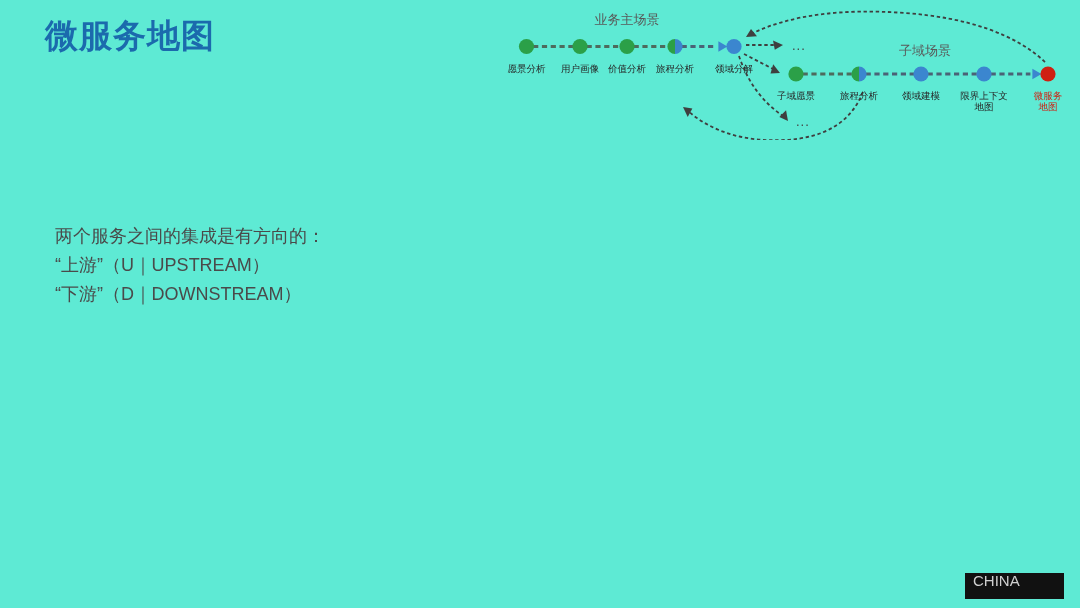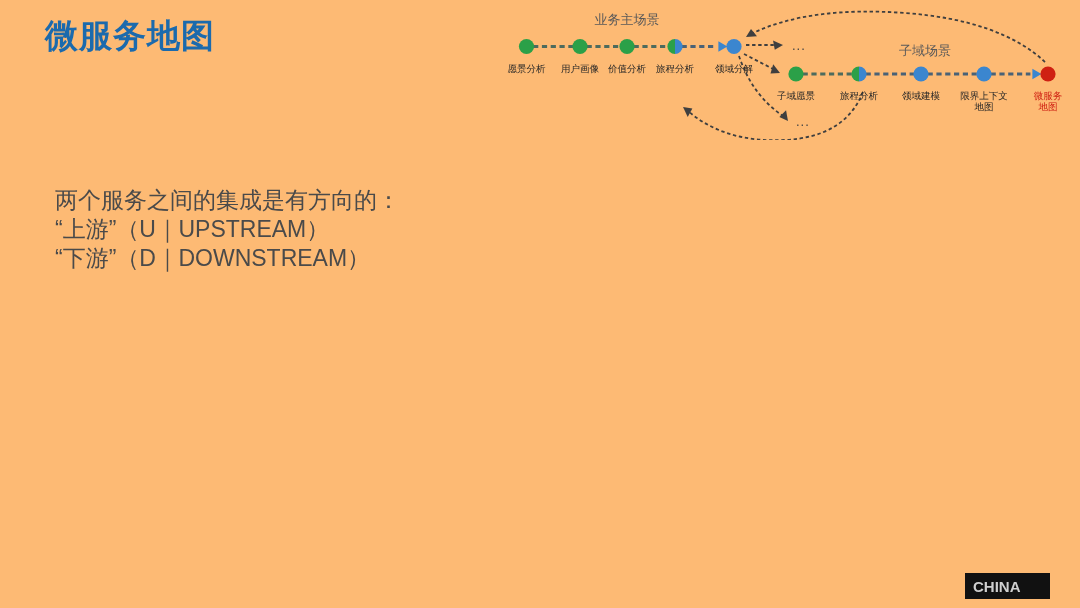--- a/index.html
+++ b/index.html
@@ -1,29 +1,29 @@
 <!DOCTYPE html>
 <html><head>
 <meta charset="utf-8">
 <style>
   html,body{margin:0;padding:0;}
   body{width:1080px;height:608px;background:#ffffff;overflow:hidden;
        font-family:"Liberation Sans",sans-serif;position:relative;}
-  .slide{position:absolute;inset:0;background:#fdba74;}
+  .slide{position:absolute;inset:0;background:#5eead4;}
   #title{position:absolute;left:45px;top:14px;font-size:33px;font-weight:700;color:#1b6aad;letter-spacing:1px;}
-  .bodytext{position:absolute;color:#4a4a4a;font-size:23px;line-height:29px;white-space:pre;}
+  .bodytext{position:absolute;color:#4a4a4a;font-size:18px;line-height:29px;white-space:pre;margin-top:36px;}
   #para1{left:55px;top:186px;}
   #para2{left:60px;top:330px;}
   #topdiag{position:absolute;left:480px;top:0px;width:600px;height:140px;}
   .rm-title{font-family:"Liberation Sans",sans-serif;font-size:13px;fill:#595959;}
   .rm-lab{font-family:"Liberation Sans",sans-serif;font-size:9.5px;fill:#262626;}
   .rm-lab.hl{fill:#cf2012;}
   .rm-ell{font-family:"Liberation Sans",sans-serif;font-size:13px;fill:#444;letter-spacing:1px;}
-  #logo{position:absolute;left:965px;top:573px;width:85px;height:26px;background:#111;
-        display:flex;align-items:center;font-weight:bold;}
+  #logo{position:absolute;left:965px;top:573px;width:99px;height:26px;background:#111;
+        display:flex;}
   .logo-mark{display:block;margin-left:7px;}
   .logo-word{font-family:"Liberation Sans",sans-serif;font-size:15px;color:#cfcfcf;
              letter-spacing:0px;line-height:1;margin-left:1px;}
 </style>
 </head>
 <body>
 
 <div class="slide">
   <div id="title">微服务地图</div>
   <div class="bodytext" id="para1">两个服务之间的集成是有方向的：

